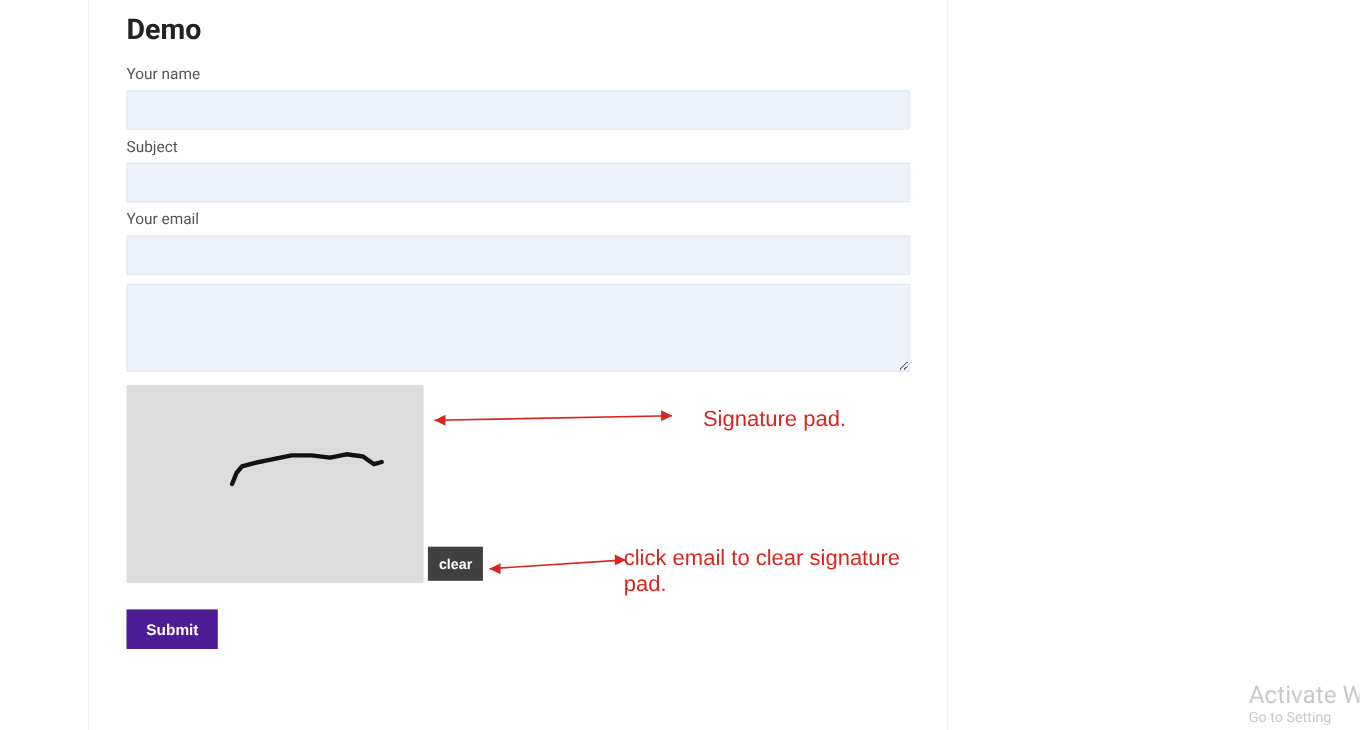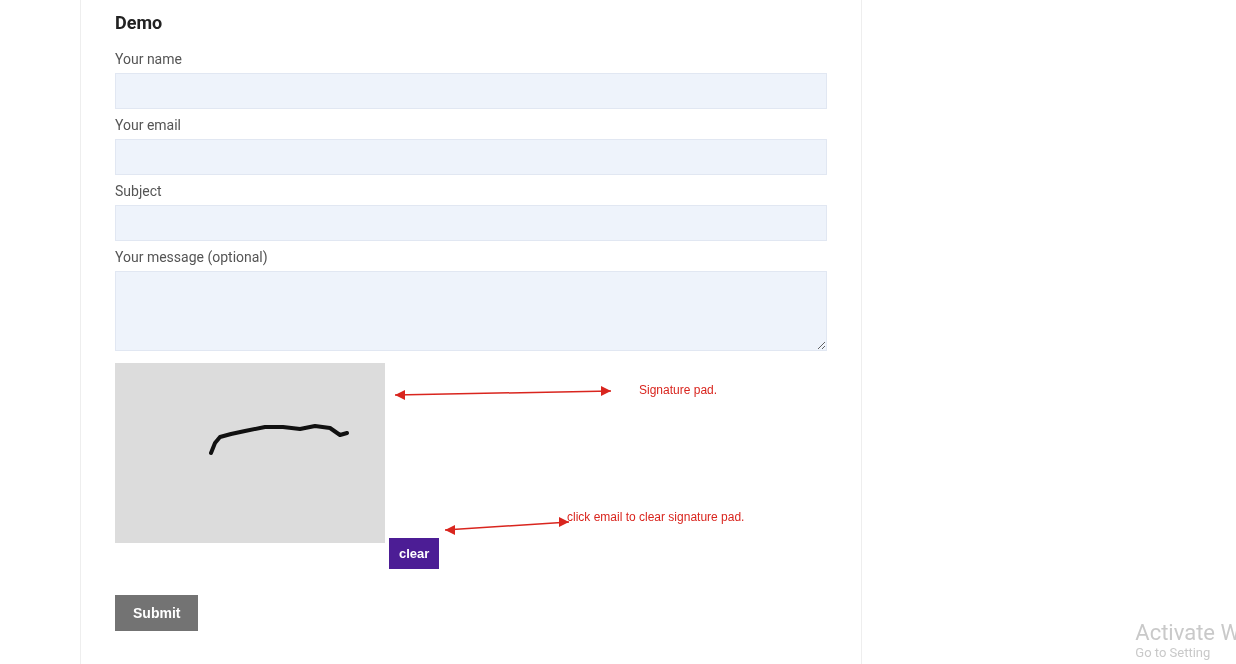--- a/index.html
+++ b/index.html
@@ -18,21 +18,21 @@
     left: 80px;
     top: 0;
     width: 782px;
     min-height: 100%;
     background: #fff;
     border-left: 1px solid #eee;
     border-right: 1px solid #eee;
     padding: 12px 34px 30px 34px;
   }
   h2.page-title {
-    font-size: 18px;
+    font-size: 26px;
     font-weight: 700;
     color: #222;
     margin: 0 0 18px 0;
     font-family: "Segoe UI", Roboto, Arial, sans-serif;
   }
   .field-block { margin-bottom: 8px; }
   .field-label {
     font-size: 14px;
     color: #555;
     margin-bottom: 6px;
@@ -68,43 +68,42 @@
     cursor: crosshair;
   }
   .clear-row {
     display: flex;
     align-items: center;
     margin-top: -33px;
     margin-left: 274px;
     position: relative;
   }
   .clear-btn {
-    background: #4c1d95;
+    background: #404040;
     color: #fff;
     font-size: 13px;
     font-weight: 600;
     border: none;
     padding: 8px 10px;
     cursor: pointer;
-    margin-top: 28px;
   }
   .submit-btn {
-    background: #737373;
+    background: #4c1d95;
     color: #fff;
     font-size: 14px;
     font-weight: 600;
     border: none;
     padding: 10px 18px;
     margin-top: 26px;
     cursor: pointer;
   }
   .annotation {
     position: absolute;
     color: #d9251e;
-    font-size: 12px;
+    font-size: 20px;
     font-family: "Segoe UI", Arial, sans-serif;
     pointer-events: none;
   }
   .watermark {
     position: absolute;
     right: -4px;
     bottom: 4px;
     text-align: left;
     color: #b9b9b9;
     pointer-events: none;
@@ -118,31 +117,30 @@
 <div class="page-container">
 
   <h2 class="page-title">Demo</h2>
 
   <div class="field-block">
     <label class="field-label">Your name</label>
     <input type="text" class="text-input" value="" style="">
   </div>
 
   <div class="field-block">
+    <label class="field-label">Subject</label>
+    <input type="text" class="text-input" value="" style="">
+  </div>
+
+  <div class="field-block">
     <label class="field-label">Your email</label>
     <input type="text" class="text-input" value="" style="">
   </div>
 
   <div class="field-block">
-    <label class="field-label">Subject</label>
-    <input type="text" class="text-input" value="" style="">
-  </div>
-
-  <div class="field-block">
-    <label class="field-label">Your message (optional)</label>
     <textarea class="text-area" style=""></textarea>
   </div>
 
   
   <div class="sig-pad-wrap">
     <div class="signature-pad">
 
       <svg width="270" height="180" viewBox="0 0 270 180" style="position:absolute;left:0;top:0;">
         <path d="M96 90 L100 80 L105 74 L116 71 L130 68 L150 64 L168 64 L185 66 L200 63 L215 65 L225 72 L232 70" stroke="#111" stroke-width="4" fill="none" stroke-linecap="round" stroke-linejoin="round"></path>
       </svg>

